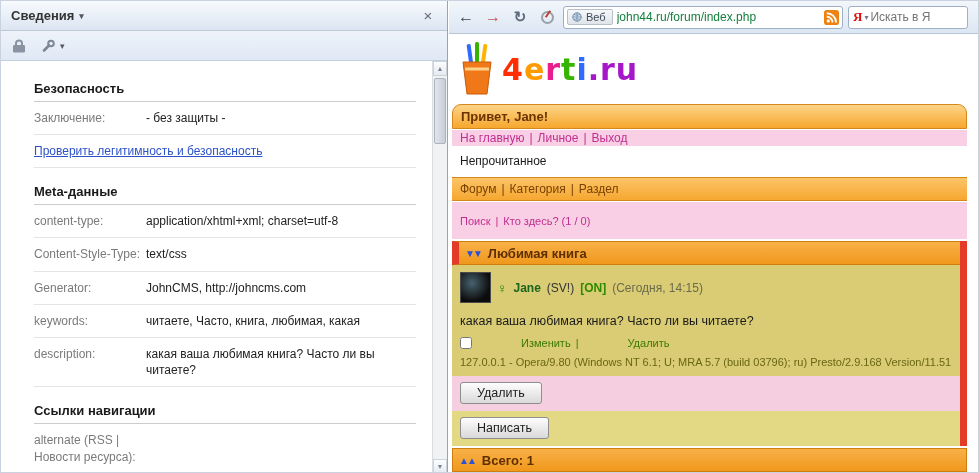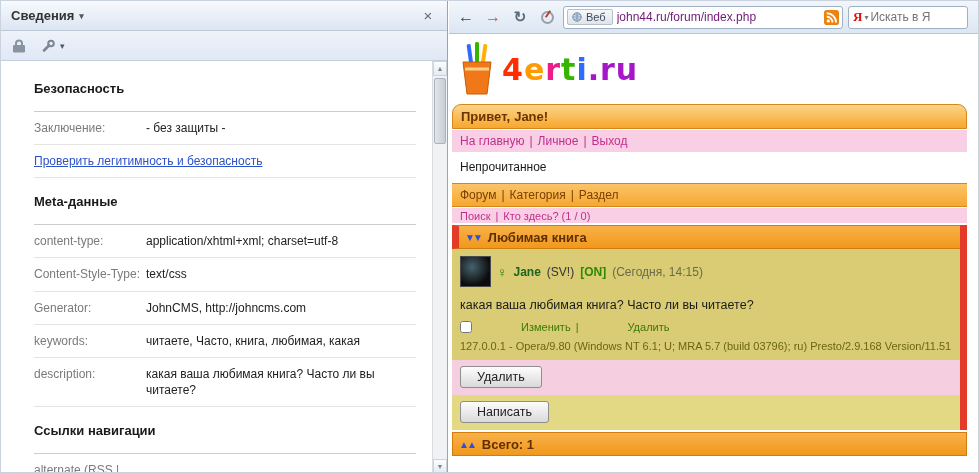--- a/index.html
+++ b/index.html
@@ -8,21 +8,21 @@
 
   
   .left-panel { position: absolute; left: 0; top: 0; width: 447px; height: 473px; border-right: 1px solid #96a4b4; background: #fff; }
   .lp-titlebar { height: 30px; background: linear-gradient(#f7fafd, #dce5f2); border-bottom: 1px solid #bcc7d8; display: flex; align-items: center; padding: 0 10px; }
   .lp-title-btn { display: flex; align-items: center; gap: 5px; font-size: 13px; font-weight: bold; color: #333; cursor: default; }
   .lp-caret { font-size: 9px; color: #556; }
   .lp-close { margin-left: auto; font-size: 15px; color: #667; width: 18px; text-align: center; cursor: default; }
   .lp-toolbar { height: 30px; background: linear-gradient(#eef3fa, #dfe8f4); border-bottom: 1px solid #c3cedd; display: flex; align-items: center; gap: 16px; padding: 0 12px; }
   .lp-toolbtn { display: flex; align-items: center; gap: 4px; }
   .lp-content { position: absolute; top: 60px; left: 0; right: 15px; bottom: 0; background: #fff; padding: 20px 16px 0 33px; overflow: hidden; font-size: 12px; color: #222; }
-  .lp-heading { font-size: 13px; font-weight: bold; color: #1a1a1a; padding-bottom: 15px; border-bottom: 1px solid #cccccc; margin-top: 16px; }
+  .lp-heading { font-size: 13px; font-weight: bold; color: #1a1a1a; padding-bottom: 5px; border-bottom: 1px solid #cccccc; margin-top: 16px; }
   .lp-heading:first-child { margin-top: 0; }
   .lp-row { display: flex; padding: 8px 0; border-bottom: 1px solid #e4e4e4; }
   .lp-label { width: 112px; flex-shrink: 0; color: #7a7a7a; line-height: 1.35; }
   .lp-value { color: #222; line-height: 1.35; }
   .lp-linkrow { padding: 9px 0; border-bottom: 1px solid #e4e4e4; }
   a.lp-link { color: #2d52c8; text-decoration: underline; cursor: pointer; }
 
   
   .lp-scroll { position: absolute; top: 60px; right: 0; width: 15px; bottom: 0; background: #f1f2f4; border-left: 1px solid #d9dce1; }
   .lp-scroll .arr { height: 15px; display: flex; align-items: center; justify-content: center; font-size: 7px; color: #7b8694; background: linear-gradient(#fcfdfe,#e6eaef); border: 1px solid #cdd3db; }
@@ -33,38 +33,38 @@
   .right-panel { position: absolute; left: 448px; top: 0; right: 0; height: 473px; }
   .toolbar { height: 33px; background: linear-gradient(#f2f6fb, #dce6f3); border-bottom: 1px solid #b9c6d6; display: flex; align-items: center; gap: 5px; padding: 0 6px; }
   .nav-btn { width: 22px; height: 22px; display: flex; align-items: center; justify-content: center; border-radius: 3px; font-size: 16px; font-weight: bold; }
   .nav-btn.back { color: #3a4654; }
   .nav-btn.fwd { color: #c05a4e; }
   .nav-btn.reload { color: #5c6b7c; font-size: 15px; }
   .turbo { width: 13px; height: 13px; border: 2px solid #98a0ac; border-radius: 50%; position: relative; }
   .turbo::after { content: ""; position: absolute; left: 4px; top: -3px; width: 2px; height: 8px; background: #c23b2e; transform: rotate(35deg); }
   .addr { flex: 1; max-width: 280px; height: 23px; background: #fff; border: 1px solid #9fb0c4; border-radius: 3px; display: flex; align-items: center; padding: 1px 3px; }
   .web-badge { background: linear-gradient(#f6f8fa,#dfe4ea); border: 1px solid #b7bfca; border-radius: 2px; font-size: 11px; color: #3f4a58; padding: 1px 6px 1px 4px; display: flex; gap: 4px; align-items: center; white-space: nowrap; }
-  .url-input { flex: 1; min-width: 0; border: 0; outline: none; font-size: 12px; color: #701a75; padding: 0 4px; font-family: "Liberation Sans", sans-serif; background: transparent; }
+  .url-input { flex: 1; min-width: 0; border: 0; outline: none; font-size: 12px; color: #15803d; padding: 0 4px; font-family: "Liberation Sans", sans-serif; background: transparent; }
   .search { width: 120px; height: 23px; background: #fff; border: 1px solid #9fb0c4; border-radius: 3px; display: flex; align-items: center; padding: 0 4px; gap: 2px; }
   .ya-icon { color: #e01010; font-weight: bold; font-size: 13px; font-family: "Liberation Serif", serif; }
   .search .caret { font-size: 8px; color: #778; }
   .search-input { flex: 1; min-width: 0; border: 0; outline: none; font-size: 12px; color: #555; font-family: "Liberation Sans", sans-serif; background: transparent; }
 
   
   .page { position: absolute; top: 33px; left: 0; right: 0; bottom: 0; background: #fff; overflow: hidden; padding: 2px 0 0 3px; font-size: 12px; }
   .logo { height: 66px; display: flex; align-items: center; gap: 4px; padding-left: 4px; }
   .logo-text { font-size: 30px; font-weight: bold; font-family: "DejaVu Sans", sans-serif; letter-spacing: 1px; }
   .bar { margin-right: 11px; display: flex; align-items: center; padding: 0 8px; }
   .bar-hello { height: 25px; margin-top: 2px; border: 1px solid #d4881c; border-radius: 9px 9px 0 0; background: linear-gradient(#fdd488, #f6a72e); font-weight: bold; color: #6b3300; font-size: 13px; gap: 4px; }
-  .bar-pink { height: 22px; background: #f9cfe6; color: #c22e8e; font-size: 12px; margin-top: 1px; gap: 5px; }
+  .bar-pink { height: 16px; background: #f9cfe6; color: #c22e8e; font-size: 12px; margin-top: 1px; gap: 5px; }
   .bar-pink a { color: #c22e8e; text-decoration: none; cursor: pointer; }
   .row-white { padding: 8px 8px 9px; color: #1a1a1a; }
   .bar-orange { height: 24px; background: linear-gradient(#fbc468, #f6a730); border-top: 1px solid #d4881c; border-bottom: 1px solid #d4881c; color: #7a4100; gap: 5px; }
   .bar-orange a { color: #7a4100; text-decoration: none; cursor: pointer; }
-  .bar-pink.small { height: 15px; font-size: 11px; }
+  .bar-pink.small { height: 37px; font-size: 11px; }
   .topic { margin-right: 11px; margin-top: 2px; border-right: 7px solid #e23b28; }
   .topic-header { height: 24px; background: linear-gradient(#f8b148, #f0981c); border-top: 1px solid #cf7d0d; border-bottom: 1px solid #cf7d0d; border-left: 7px solid #e23b28; display: flex; align-items: center; gap: 7px; padding: 0 6px; font-weight: bold; color: #5f2f00; font-size: 13px; }
   .jump-arrows { color: #2a52d8; font-size: 10px; letter-spacing: -2px; font-weight: normal; cursor: pointer; }
   .post { background: #d9cc74; padding: 7px 8px 8px; }
   .post-head { display: flex; align-items: center; gap: 6px; }
   .avatar { width: 31px; height: 31px; background: radial-gradient(circle at 38% 35%, #47626e, #0c0c0c 70%); border: 1px solid #4a4a4a; flex-shrink: 0; }
   .gender { color: #2e8b00; font-size: 14px; font-weight: bold; }
   .author { font-weight: bold; color: #1c651c; cursor: pointer; }
   .author-tag { color: #333; }
   .online { font-weight: bold; color: #2e8b00; }

